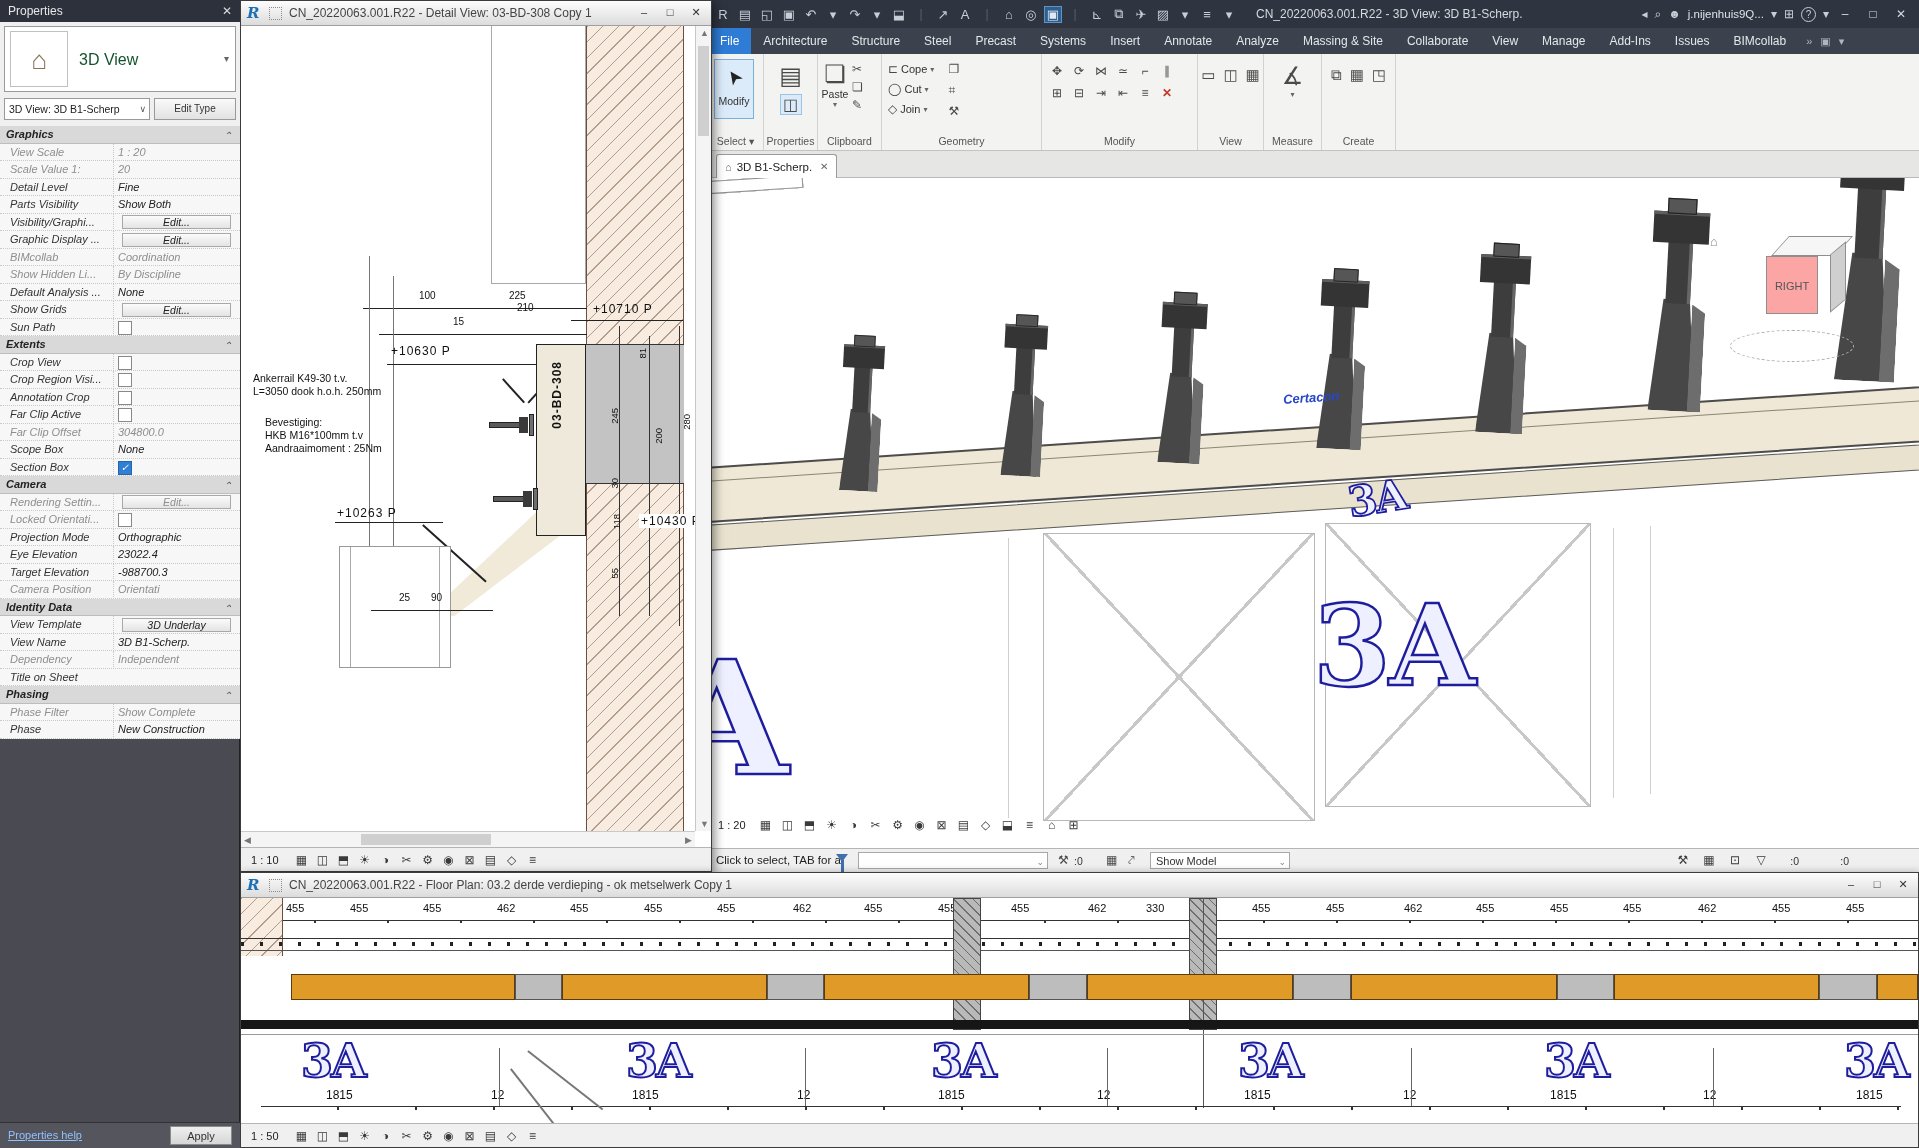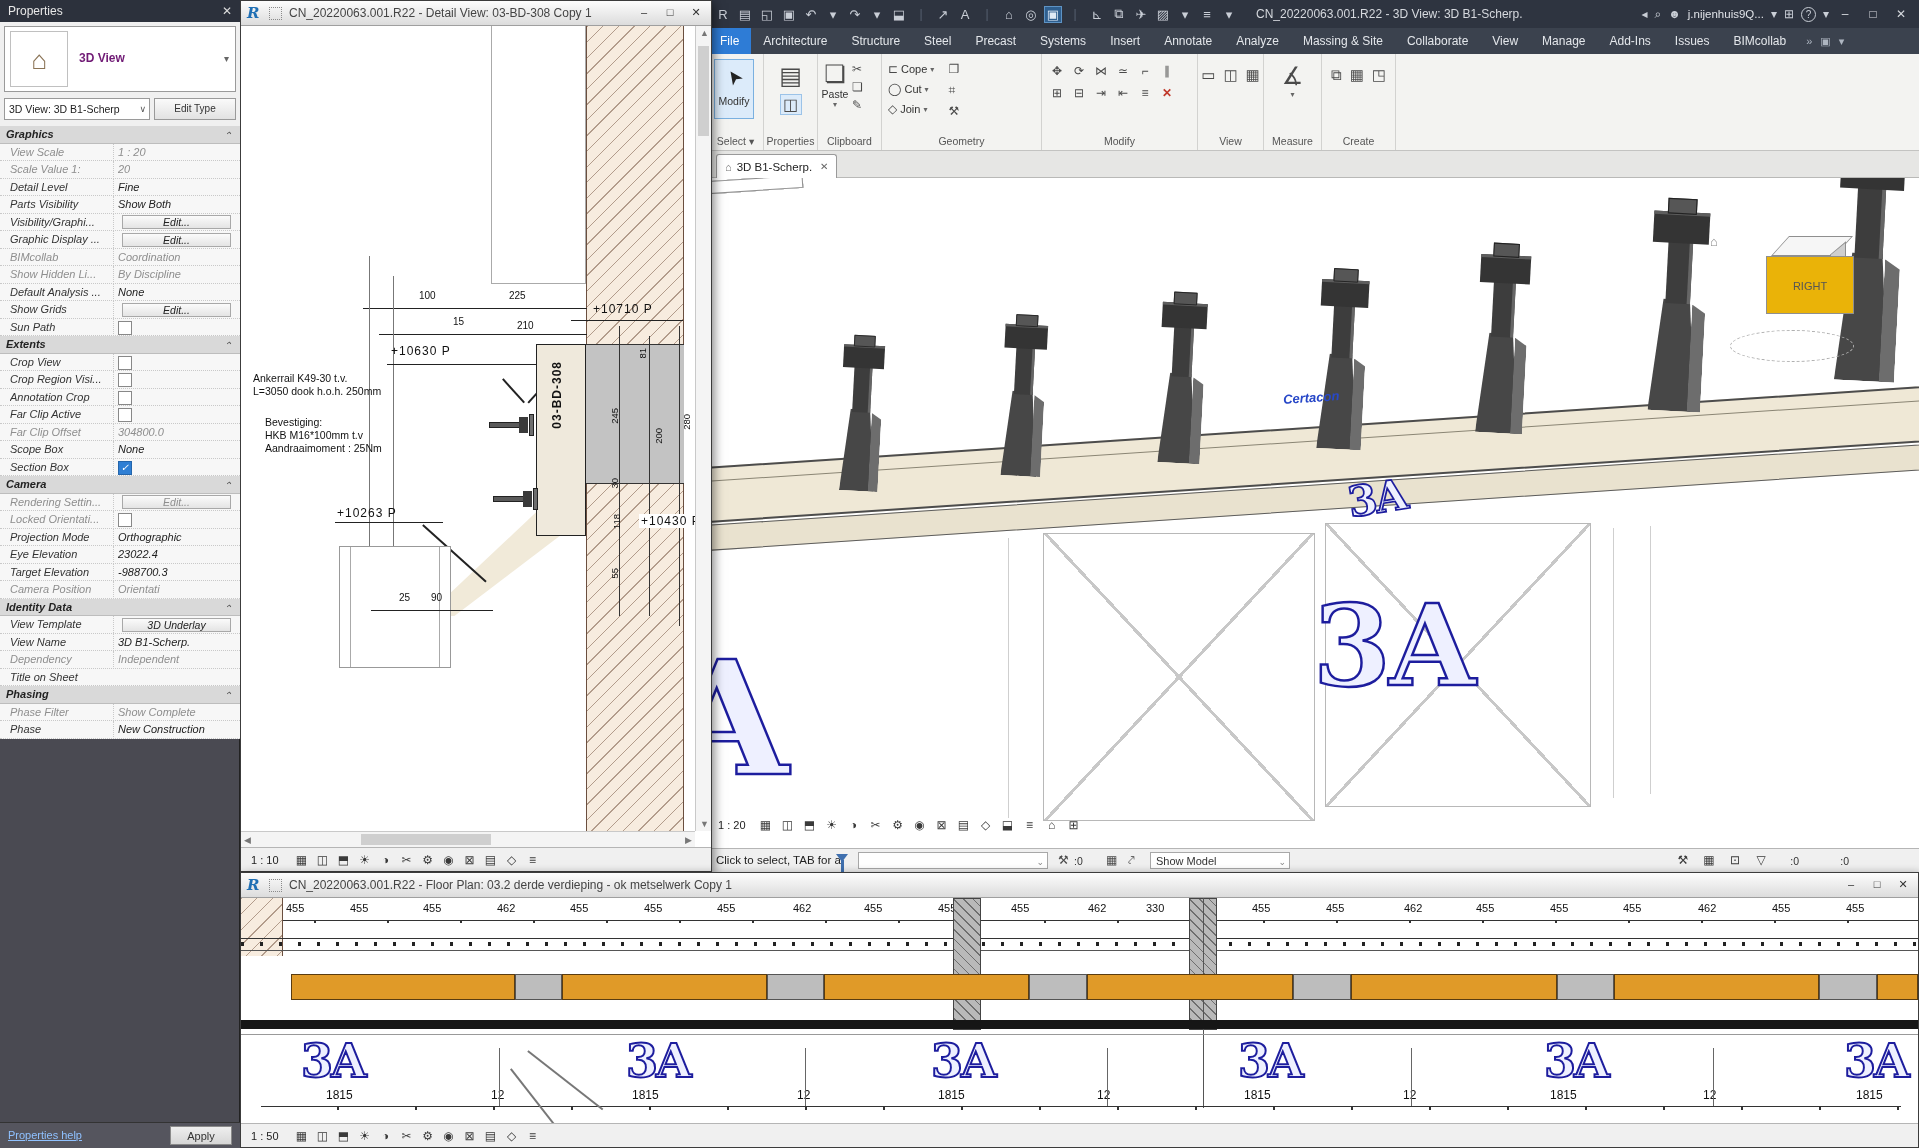--- a/index.html
+++ b/index.html
@@ -10,21 +10,21 @@
 
   
   .palette{position:absolute;left:0;top:0;width:240px;height:1148px;background:#4a4a52;border-right:1px solid #222;z-index:30;}
   .pal-header{position:absolute;left:0;top:0;width:240px;height:22px;background:#2c313c;color:#e8e8e8;
     font-size:12px;line-height:22px;padding-left:8px;}
   .pal-close{position:absolute;right:4px;top:0;width:18px;height:22px;text-align:center;color:#dcdcdc;font-size:12px;line-height:22px;cursor:default;}
   .pal-body{position:absolute;left:0;top:22px;width:240px;height:716px;background:#f0f0f0;border-bottom:1px solid #333;}
   .type-sel{position:absolute;left:4px;top:4px;width:232px;height:66px;background:#fff;border:1px solid #9a9a9a;}
   .type-icon{position:absolute;left:5px;top:4px;width:58px;height:56px;border:1px solid #c0c0c0;background:#fff;
     text-align:center;font-size:26px;line-height:56px;color:#8a7355;}
-  .type-label{position:absolute;left:74px;top:24px;font-size:12px;color:#701a75;font-weight:bold;}
+  .type-label{position:absolute;left:74px;top:24px;font-size:16px;color:#14532d;}
   .type-caret{position:absolute;right:6px;top:26px;color:#666;font-size:10px;}
   .type-row{position:absolute;left:4px;top:76px;width:232px;height:22px;}
   .vselect{position:absolute;left:0;top:0;width:146px;height:22px;background:#fff;border:1px solid #9a9a9a;
     font-size:10.5px;line-height:20px;padding:0 14px 0 4px;white-space:nowrap;overflow:hidden;}
   .vselect .car{position:absolute;right:3px;top:0;color:#555;font-size:9px;}
   .edit-type{position:absolute;left:150px;top:0;width:82px;height:22px;background:linear-gradient(#fafafa,#e2e2e2);
     border:1px solid #9a9a9a;font-size:10px;line-height:20px;text-align:center;color:#333;}
   .prop-grid{position:absolute;left:0;top:104px;width:240px;font-style:italic;}
   .prow{position:relative;height:17.5px;line-height:17.5px;font-size:11px;background:#f7f7f7;border-bottom:1px dotted #c9c9c9;}
   .prow .plabel{position:absolute;left:10px;top:0;width:100px;white-space:nowrap;overflow:hidden;color:#333;}
@@ -155,21 +155,21 @@
   .bracket:nth-of-type(7){left:1123px;top:8px;transform:scale(1.28) rotate(3deg);}
   .wf{position:absolute;border:1px solid #b8b8b8;background:
     linear-gradient(47deg,transparent 49.6%,#c8c8c8 49.6%,#c8c8c8 50.4%,transparent 50.4%),
     linear-gradient(-47deg,transparent 49.6%,#c8c8c8 49.6%,#c8c8c8 50.4%,transparent 50.4%);}
   .wfv{position:absolute;width:1px;background:#cfcfcf;}
   .outline-txt{position:absolute;font-family:"DejaVu Serif",serif;font-weight:bold;color:#eef0ff;
     -webkit-text-stroke:2.5px #1d1d9e;letter-spacing:-2px;line-height:1;}
   .brand{position:absolute;font-style:italic;font-weight:bold;font-size:13px;color:#2848c8;transform:rotate(-4deg);}
   .vcube-ring{position:absolute;left:1022px;top:152px;width:124px;height:32px;border:1px dashed #b0b0b0;border-radius:50%;}
   .vcube-top{position:absolute;left:1072px;top:58px;width:64px;height:20px;background:#f6f6f6;border:1px solid #8f8f8f;transform:skewX(-42deg);}
-  .vcube-front{position:absolute;left:1058px;top:78px;width:88px;height:58px;background:#eab308;border:1px solid #8f8f8f;
+  .vcube-front{position:absolute;left:1058px;top:78px;width:52px;height:58px;background:#fca5a5;border:1px solid #8f8f8f;
     text-align:center;line-height:58px;font-size:11px;color:#555;}
   .vcube-side{position:absolute;left:1122px;top:70px;width:16px;height:58px;background:#cfcfcf;border:1px solid #8f8f8f;transform:skewY(-40deg);}
   .vcube-home{position:absolute;left:1002px;top:56px;font-size:13px;color:#888;}
   .vcbar{position:absolute;left:10px;top:640px;display:flex;align-items:center;gap:6px;}
   .vcbar .scale{font-size:11px;color:#222;margin-right:6px;}
 
   .m-statusbar{position:absolute;left:0;top:848px;width:100%;height:24px;background:#f0f0f0;border-top:1px solid #b5b5b5;}
   .m-prompt{position:absolute;left:8px;top:5px;font-size:11.5px;color:#222;white-space:nowrap;}
   .funnel{position:absolute;left:128px;top:5px;width:0;height:0;border-left:6px solid transparent;border-right:6px solid transparent;border-top:8px solid #3f6fae;}
   .funnel::after{content:"";position:absolute;left:-1.5px;top:-2px;width:3px;height:12px;background:#3f6fae;}
@@ -746,21 +746,21 @@
     </div>
     <div class="dcanvas">
       <div class="abs hatch d-hatchband"></div>
       <div class="abs d-concrete"></div>
       <div class="abs d-beamend"></div>
 
       <span class="dimtxt" style="left:178px;top:264px">100</span>
       <span class="dimtxt" style="left:268px;top:264px">225</span>
       <div class="dimline" style="left:122px;top:282px;width:224px"></div>
       <span class="dimtxt" style="left:212px;top:290px">15</span>
-      <span class="dimtxt" style="left:276px;top:294px">210</span>
+      <span class="dimtxt" style="left:276px;top:276px">210</span>
       <div class="dimline" style="left:138px;top:308px;width:208px"></div>
       <div class="vline" style="left:128px;top:230px;height:360px"></div>
       <div class="vline" style="left:152px;top:250px;height:340px"></div>
 
       <span class="lvl" style="left:352px;top:276px">+10710 P</span>
       <div class="dimline" style="left:330px;top:294px;width:112px"></div>
 
       <span class="lvl" style="left:150px;top:318px">+10630 P</span>
       <div class="dimline" style="left:146px;top:338px;width:152px"></div>
       <div class="arrowseg" style="left:262px;top:352px;width:32px;transform:rotate(48deg)"></div>

